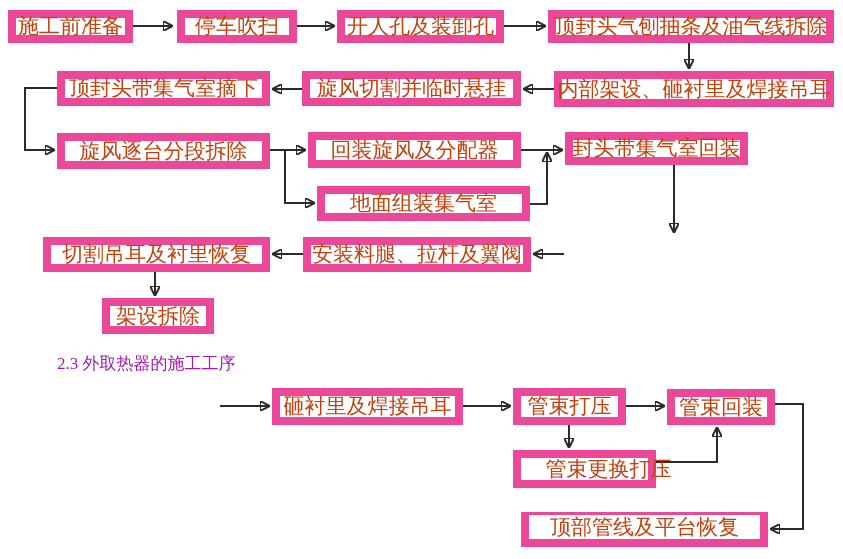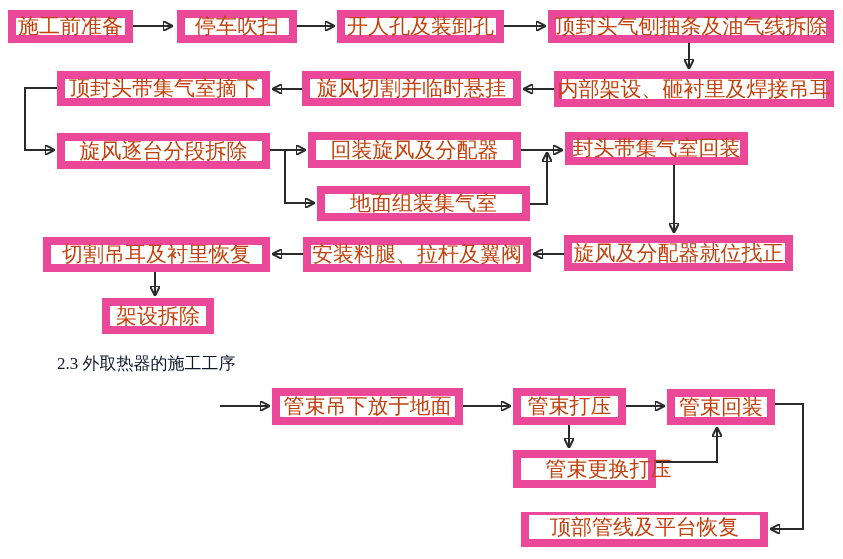--- a/index.html
+++ b/index.html
@@ -9,21 +9,21 @@
   }
   .connectors{position:absolute;left:0;top:0;width:843px;height:559px;pointer-events:none;}
   .connectors path{fill:none;stroke:#2b2b2b;stroke-width:2;}
   .node{
     position:absolute;box-sizing:border-box;border:8px solid #ec4899;background:#ffffff;
     display:flex;align-items:center;justify-content:center;
     font-size:21px;line-height:1;color:#c2410c;white-space:nowrap;
   }
   .node.thick-top{border-top-width:3px;}
   .caption{
-    position:absolute;font-size:17px;color:#0f172a;white-space:nowrap;
+    position:absolute;font-size:17px;color:#a21caf;white-space:nowrap;
   }
 </style>
 </head>
 <body>
 
 <div class="canvas">
 
   <svg class="connectors" viewBox="0 0 843 559" shape-rendering="crispEdges">
     <defs>
       <marker id="ah" viewBox="0 0 10 10" refX="8" refY="5" markerWidth="5" markerHeight="5" orient="auto-start-reverse" markerUnits="strokeWidth">
@@ -65,27 +65,26 @@
   <div class="node" style="left:554px;top:71px;width:280px;height:36px;">内部架设、砸衬里及焊接吊耳</div>
 
   <div class="node" style="left:57px;top:133px;width:213px;height:36px;">旋风逐台分段拆除</div>
   <div class="node" style="left:308px;top:132px;width:213px;height:36px;">回装旋风及分配器</div>
   <div class="node" style="left:565px;top:132px;width:183px;height:33px;">封头带集气室回装</div>
 
   <div class="node" style="left:317px;top:186px;width:213px;height:35px;">地面组装集气室</div>
 
   <div class="node" style="left:43px;top:237px;width:227px;height:35px;">切割吊耳及衬里恢复</div>
   <div class="node" style="left:303px;top:237px;width:228px;height:35px;">安装料腿、拉杆及翼阀</div>
-  <div class="node" style="left:564px;top:235px;width:229px;height:36px;">旋风及分配器就位找正</div>
 
   <div class="node" style="left:102px;top:298px;width:112px;height:36px;">架设拆除</div>
 
   <div class="caption" style="left:57px;top:352px;">2.3 外取热器的施工工序</div>
 
-  <div class="node" style="left:272px;top:388px;width:191px;height:37px;">管束吊下放于地面</div>
+  <div class="node" style="left:272px;top:388px;width:191px;height:37px;">砸衬里及焊接吊耳</div>
   <div class="node" style="left:513px;top:388px;width:113px;height:37px;">管束打压</div>
   <div class="node" style="left:667px;top:389px;width:108px;height:36px;">管束回装</div>
 
   <div class="node" style="left:513px;top:450px;width:143px;height:38px;padding-left:48px;">管束更换打压</div>
 
   <div class="node thick-top" style="left:521px;top:512px;width:247px;height:35px;">顶部管线及平台恢复</div>
 
 </div>
 
 </body></html>

